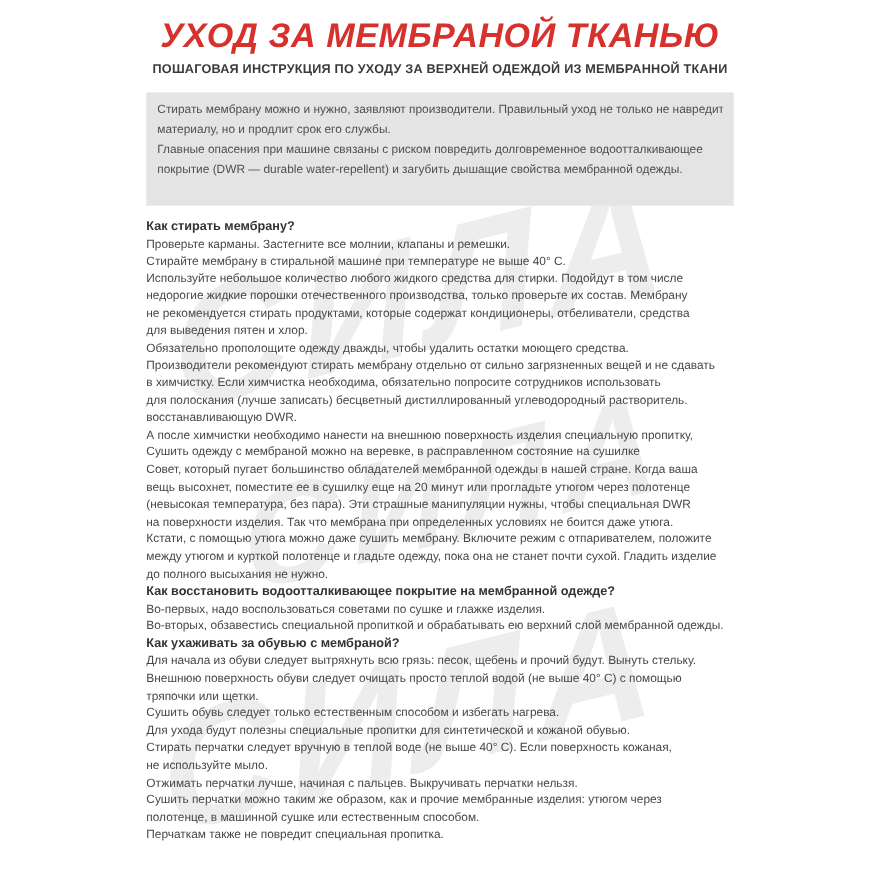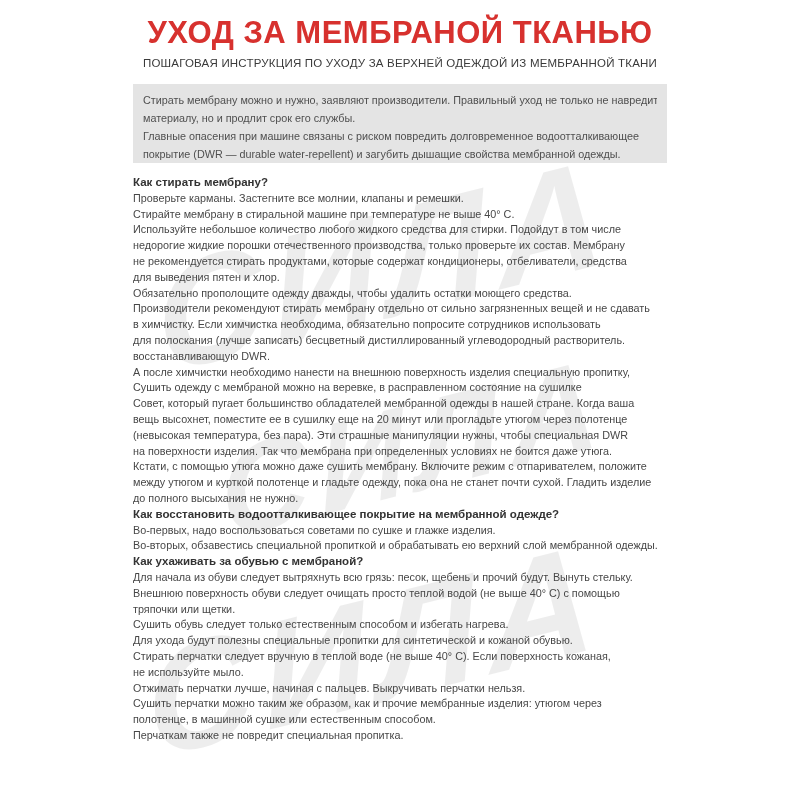--- a/index.html
+++ b/index.html
@@ -12,25 +12,25 @@
       font-size:150px;line-height:1;letter-spacing:10px;
       transform:rotate(-14deg) skewX(-8deg);color:rgba(0,0,0,0.07);
       user-select:none;pointer-events:none;white-space:nowrap;}
   .wm1{left:150px;top:190px;}
   .wm2{left:215px;top:385px;font-size:125px;}
   .wm3{left:140px;top:575px;}
 
   .content{position:absolute;z-index:1;left:133px;top:0;width:534px;}
 
   .title{margin:16px 0 0 0;text-align:center;font-weight:bold;
-         font-size:31px;letter-spacing:0.5px;line-height:1.1;}
-  .subtitle{margin:7px 0 0 0;text-align:center;font-weight:normal;
+         font-size:31px;letter-spacing:0.5px;line-height:1.1;font-style:italic;}
+  .subtitle{margin:7px 0 0 0;text-align:center;font-weight:bold;
             font-size:11.5px;letter-spacing:0.2px;color:#3a3a3a;}
 
-  .intro-box{margin-top:15px;padding:7px 10px 0 10px;
+  .intro-box{margin-top:15px;padding:7px 10px 24px 10px;
              font-size:10.8px;line-height:18px;color:#4f4f4f;}
   .intro-box .line{white-space:nowrap;overflow:hidden;}
 
   .sections{margin-top:12px;font-size:10.8px;line-height:15.8px;color:#474747;}
   .sections .heading{font-weight:bold;font-size:11.5px;color:#333333;
                      white-space:nowrap;overflow:hidden;}
   .sections .line{white-space:nowrap;overflow:hidden;}
 </style>
 </head>
 <body>

